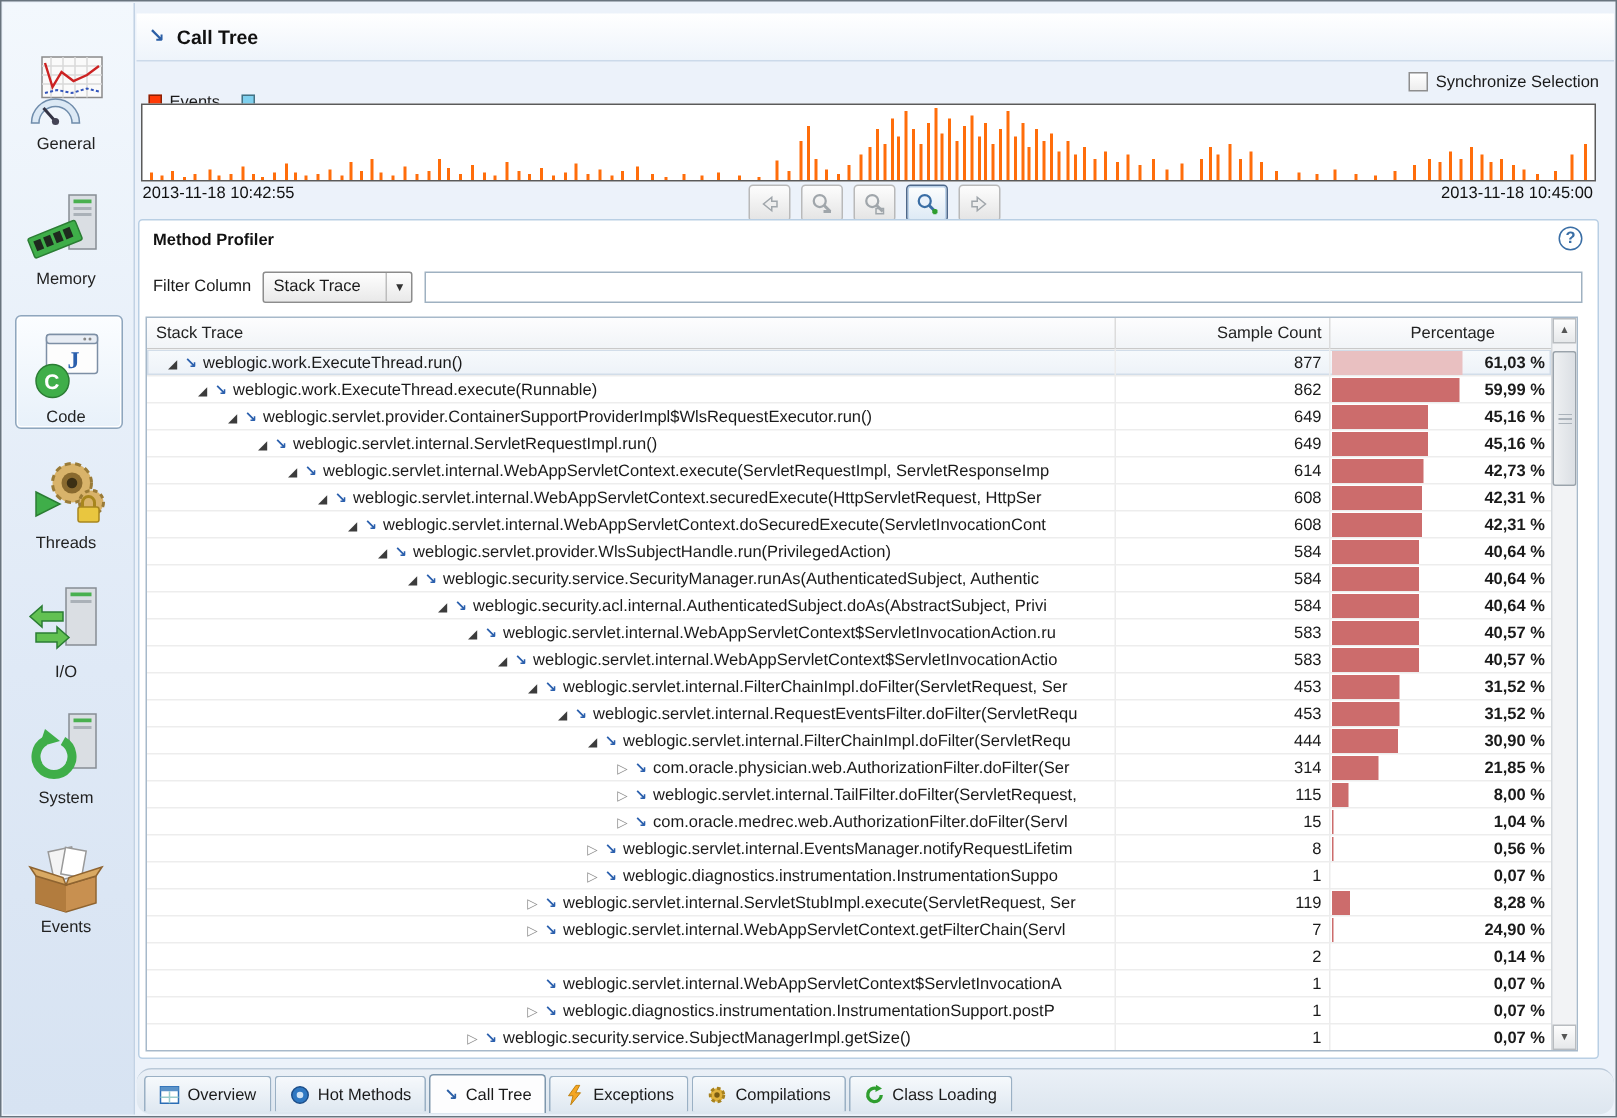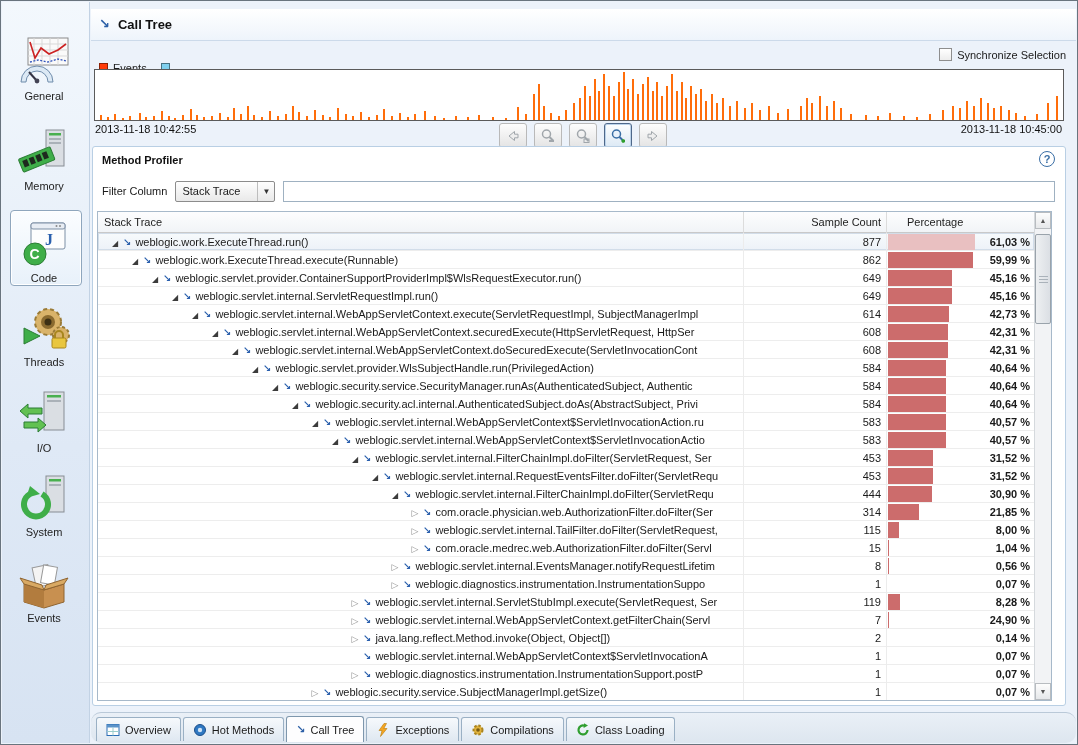--- a/index.html
+++ b/index.html
@@ -48,21 +48,21 @@
   #filter-dropdown { width:100px; height:21px; border:1px solid #8c8c8c; border-radius:2px; background:linear-gradient(#fefefe,#e9e9e9); display:flex; align-items:center; position:relative; padding-left:6px; margin-right:8px; }
   #filter-dropdown .dd-arrow { position:absolute; right:0; top:0; width:17px; height:100%; border-left:1px solid #bdbdbd; display:flex; align-items:center; justify-content:center; color:#333; font-size:8px; }
   #filter-input { flex:1; height:21px; border:1px solid #9fb1c1; background:#fff; padding:0 4px; font:inherit; }
 
   
   #table { position:absolute; left:4px; top:64px; width:955px; height:490px; border:1px solid #a7b9ca; background:#fff; overflow:hidden; }
   #thead { position:absolute; left:0; top:0; right:17px; height:21px; background:linear-gradient(#fdfdfe,#f1f4f7); border-bottom:1px solid #c9c9c9; }
   .th { position:absolute; top:0; height:21px; line-height:21px; color:#222; }
   #th-trace { left:6px; }
   #th-samples { left:645px; width:143px; text-align:right; border-left:1px solid #dcdcdc; padding-right:5px; }
-  #th-pct { left:788px; width:149px; text-align:left; border-left:1px solid #dcdcdc; padding-right:5px;padding-left:20px; }
+  #th-pct { left:788px; width:149px; text-align:center; border-left:1px solid #dcdcdc; padding-right:5px;padding-left:20px; }
   #tbody { position:absolute; left:0; top:21px; right:17px; bottom:0; }
   .trow { position:relative; height:18px; border-bottom:1px solid #ededed; white-space:nowrap; }
   .trow.selected { background:linear-gradient(#f7fafc,#edf2f8); box-shadow:inset 0 0 0 1px #d2dde9; }
   .cell-trace { position:absolute; left:0; top:0; width:645px; height:18px; overflow:hidden; line-height:18px; }
   .expander { display:inline-block; width:10px; font-size:8px; color:#3c3c3c; text-align:center; }
   .expander.collapsed { color:#909090; font-size:9px; }
   .m-icon { display:inline-block; color:#2a5fad; font-weight:bold; font-size:10px; margin:0 4px 0 3px; }
   .cell-samples { position:absolute; left:645px; width:143px; top:0; height:18px; line-height:18px; text-align:right; padding-right:5px; border-left:1px solid #ececec; }
   .cell-pct { position:absolute; left:788px; width:149px; top:0; height:18px; border-left:1px solid #ececec; }
   .pct-bar { position:absolute; left:1px; top:1px; height:16px; background:#cc6c6c; }
@@ -442,21 +442,21 @@
             </div>
             <div class="trow">
               <div class="cell-trace" style="padding-left: 72px;"><span class="expander">◢</span><span class="m-icon">↘</span><span>weblogic.servlet.internal.ServletRequestImpl.run()</span></div>
               <div class="cell-samples">649</div>
               <div class="cell-pct">
                 <div class="pct-bar" style="width: 64.1272px;"></div>
                 <div class="pct-text">45,16 %</div>
               </div>
             </div>
             <div class="trow">
-              <div class="cell-trace" style="padding-left: 92px;"><span class="expander">◢</span><span class="m-icon">↘</span><span>weblogic.servlet.internal.WebAppServletContext.execute(ServletRequestImpl, SubjectManagerImpl</span></div>
+              <div class="cell-trace" style="padding-left: 92px;"><span class="expander">◢</span><span class="m-icon">↘</span><span>weblogic.servlet.internal.WebAppServletContext.execute(ServletRequestImpl, ServletResponseImp</span></div>
               <div class="cell-samples">614</div>
               <div class="cell-pct">
                 <div class="pct-bar" style="width: 60.6766px;"></div>
                 <div class="pct-text">42,73 %</div>
               </div>
             </div>
             <div class="trow">
               <div class="cell-trace" style="padding-left: 112px;"><span class="expander">◢</span><span class="m-icon">↘</span><span>weblogic.servlet.internal.WebAppServletContext.securedExecute(HttpServletRequest, HttpSer</span></div>
               <div class="cell-samples">608</div>
               <div class="cell-pct">
@@ -585,21 +585,20 @@
             </div>
             <div class="trow">
               <div class="cell-trace" style="padding-left: 252px;"><span class="expander collapsed">▷</span><span class="m-icon">↘</span><span>weblogic.servlet.internal.WebAppServletContext.getFilterChain(Servl</span></div>
               <div class="cell-samples">7</div>
               <div class="cell-pct">
                 <div class="pct-bar" style="width: 1px;"></div>
                 <div class="pct-text">24,90 %</div>
               </div>
             </div>
             <div class="trow">
-              <div class="cell-trace" style="padding-left: 252px;"><span class="expander collapsed">▷</span><span class="m-icon">↘</span><span>java.lang.reflect.Method.invoke(Object, Object[])</span></div>
               <div class="cell-samples">2</div>
               <div class="cell-pct">
                 <div class="pct-text">0,14 %</div>
               </div>
             </div>
             <div class="trow">
               <div class="cell-trace" style="padding-left: 252px;"><span class="expander"></span><span class="m-icon">↘</span><span>weblogic.servlet.internal.WebAppServletContext$ServletInvocationA</span></div>
               <div class="cell-samples">1</div>
               <div class="cell-pct">
                 <div class="pct-text">0,07 %</div>

